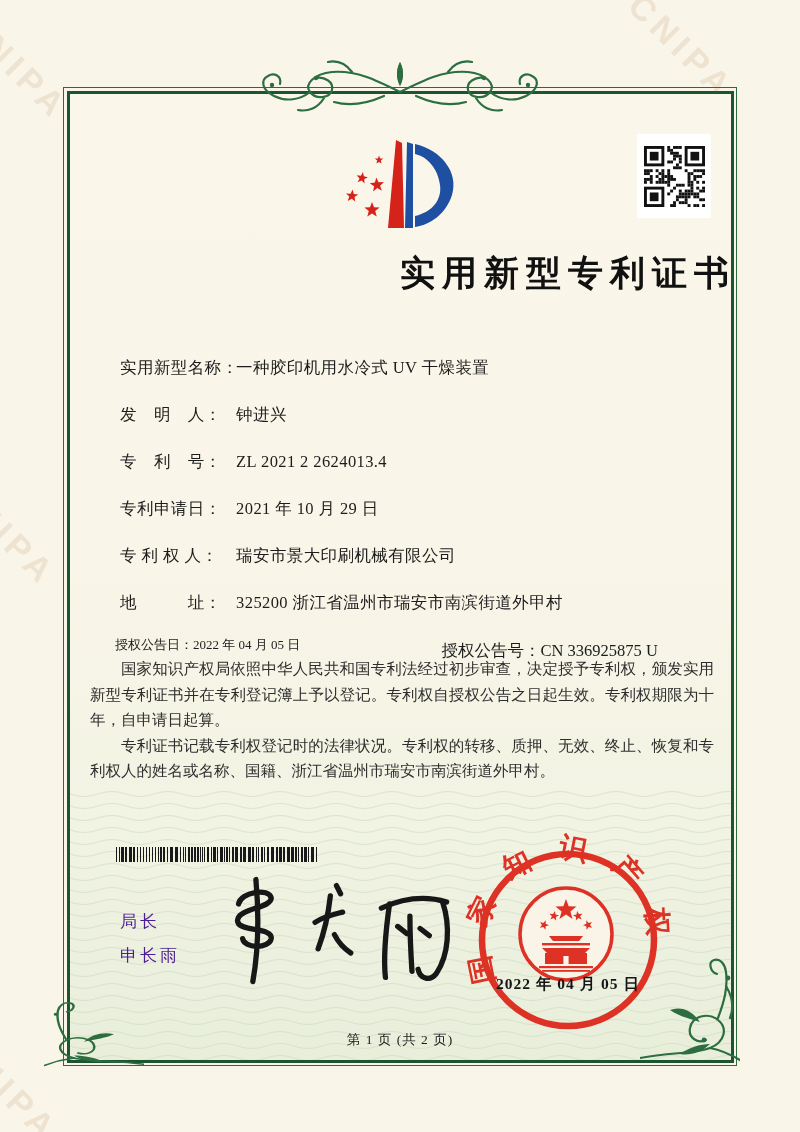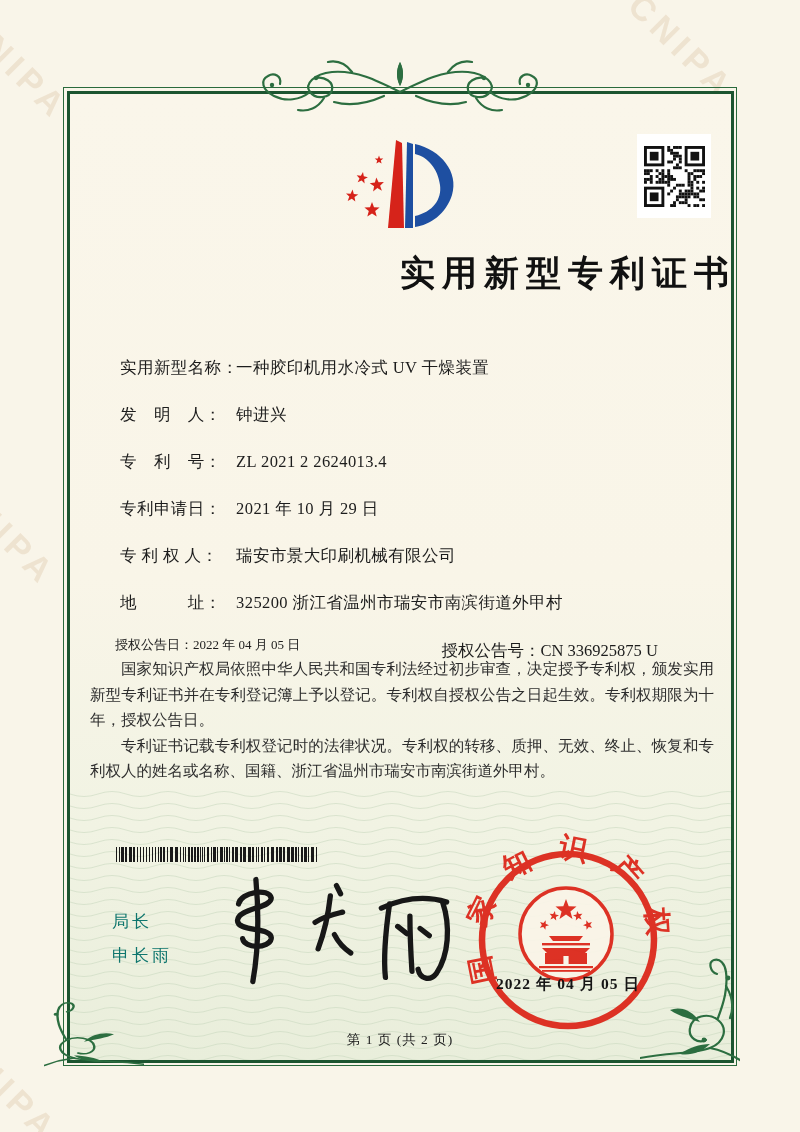--- a/index.html
+++ b/index.html
@@ -29,21 +29,21 @@
   .frow{left:102px;font-size:16.5px;white-space:pre;letter-spacing:.4px;}
   .flabel{display:inline-block;width:116px;}
   .grant-l{left:102px;top:620px;font-size:13px;white-space:pre;}
   .grant-r{left:425px;top:620px;font-size:16.5px;white-space:pre;}
   .paras{left:90px;top:656px;width:624px;font-size:15.5px;line-height:25.5px;
          text-align:justify;color:#2e2e2e;}
   .paras p{margin:0;text-indent:2em;}
   #barcode{left:116px;top:847px;width:204px;height:15px;}
   #barcode i{position:absolute;top:0;height:100%;background:#191919;}
   .signer{font-family:"Liberation Sans","DejaVu Sans",sans-serif;font-size:17px;
-          letter-spacing:3px;color:#0f766e;}
+          letter-spacing:3px;color:#4c1d95;margin-left:8px;}
   .signer.t{left:112px;top:910px;}
   .signer.n{left:112px;top:944px;}
   .sig{left:210px;top:872px;z-index:6;}
   .seal{left:461px;top:833px;z-index:5;}
   .seal-date{left:461px;top:974px;width:214px;text-align:center;z-index:7;
              font-size:15.5px;font-weight:700;letter-spacing:1px;color:#151515;}
   .page-no{left:64px;top:1031px;width:672px;text-align:center;font-size:13.5px;
            letter-spacing:1px;color:#222;}
   .cont-note{left:308px;top:1077px;background:#ffffff;padding:5px 16px;font-size:14.5px;
              letter-spacing:3px;color:#2b2b2b;z-index:5;}
@@ -274,21 +274,21 @@
   </div>
 
   <div class="abs grant-l">
     <span>授权公告日：</span><span>2022 年 04 月 05 日</span>
   </div>
   <div class="abs grant-r">
     <span>授权公告号：</span><span>CN 336925875 U</span>
   </div>
 
   <div class="abs paras">
-    <p>国家知识产权局依照中华人民共和国专利法经过初步审查，决定授予专利权，颁发实用新型专利证书并在专利登记簿上予以登记。专利权自授权公告之日起生效。专利权期限为十年，授权公告日。</p>
+    <p>国家知识产权局依照中华人民共和国专利法经过初步审查，决定授予专利权，颁发实用新型专利证书并在专利登记簿上予以登记。专利权自授权公告之日起生效。专利权期限为十年，自申请日起算。</p>
     <p>专利证书记载专利权登记时的法律状况。专利权的转移、质押、无效、终止、恢复和专利权人的姓名或名称、国籍、浙江省温州市瑞安市南滨街道外甲村。</p>
   </div>
 
   <div class="abs" id="barcode">
       <i style="left: 0px; width: 1px;"></i>
       <i style="left: 3px; width: 1px;"></i>
       <i style="left: 5px; width: 3px;"></i>
       <i style="left: 9px; width: 2px;"></i>
       <i style="left: 13px; width: 3px;"></i>
       <i style="left: 17px; width: 2px;"></i>

